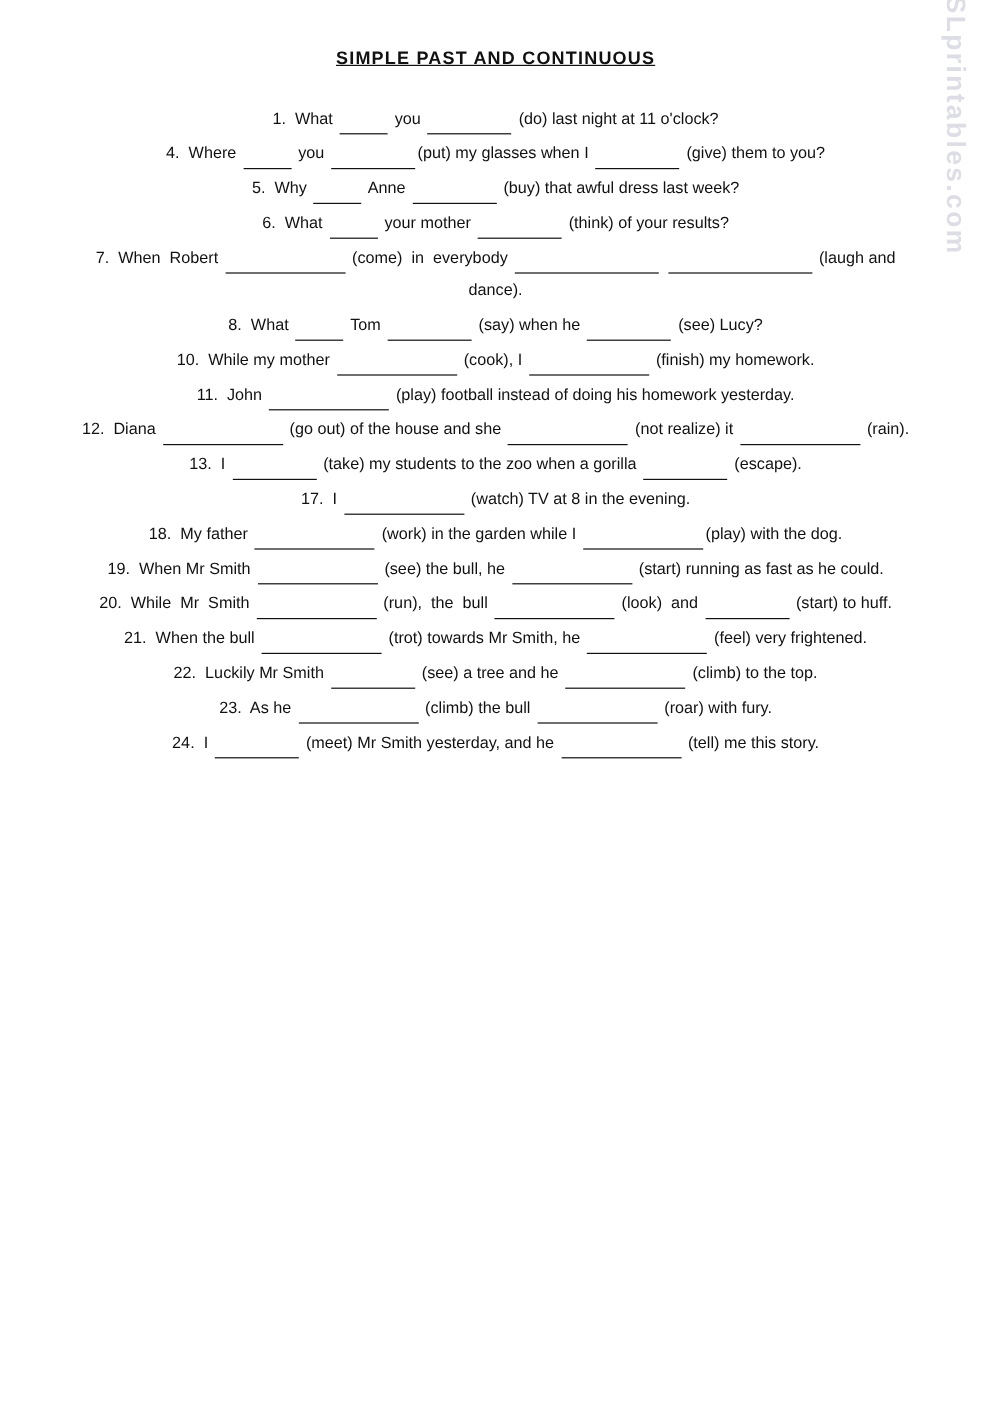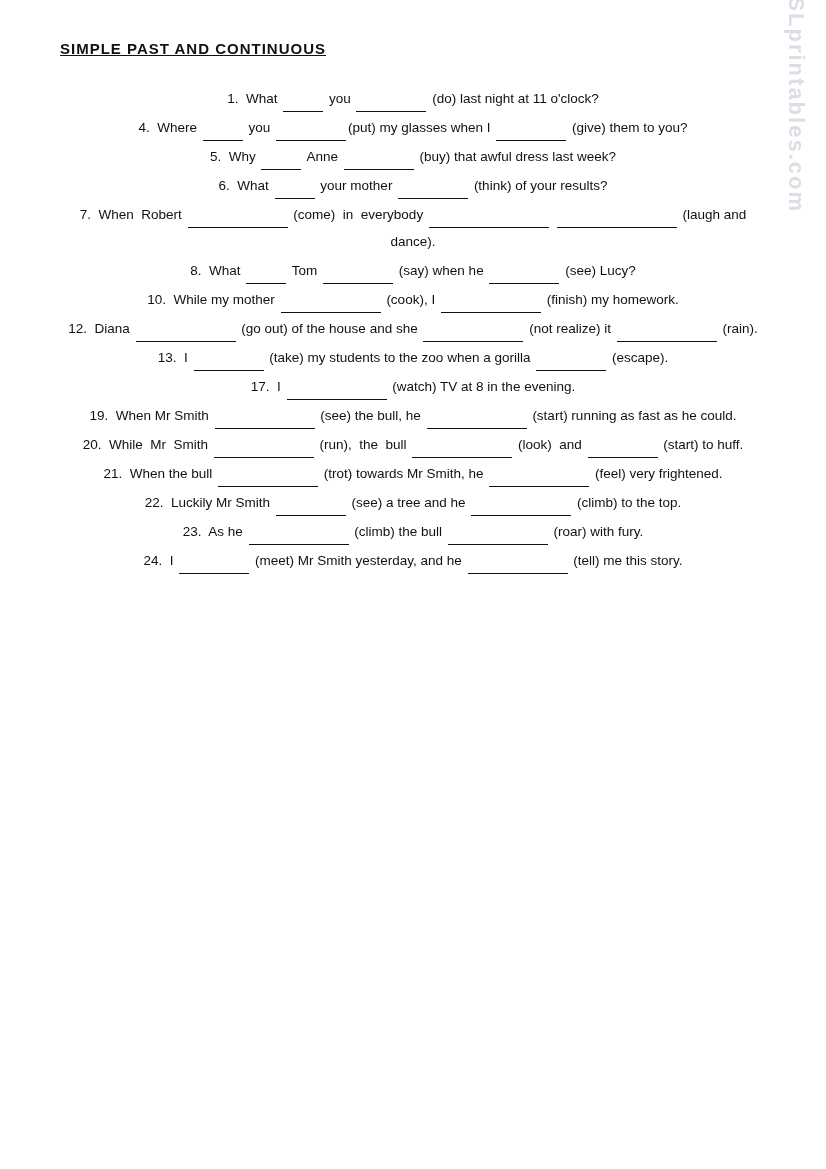--- a/index.html
+++ b/index.html
@@ -7,20 +7,21 @@
       background: #fff;
       font-family: Arial, sans-serif;
       font-size: 14px;
       color: #111;
       width: 826px;
       min-height: 1169px;
       padding: 40px 60px 40px 60px;
       position: relative;
     }
     h1 {
+      text-align: center;
       font-size: 15px;
       font-weight: bold;
       letter-spacing: 1px;
       margin-bottom: 28px;
       text-decoration: underline;
     }
     .exercise {
       line-height: 2.0;
       font-size: 13.5px;
     }
@@ -71,30 +72,32 @@
 
   <p class="line">6.&nbsp; What <span class="blank blank-sm"></span> your mother <span class="blank blank-md"></span> (think) of your results?</p>
 
   <p class="line">7.&nbsp; When &nbsp;Robert <span class="blank blank-lg"></span> (come) &nbsp;in &nbsp;everybody <span class="blank blank-xl"></span>&nbsp;<span class="blank blank-xl"></span> (laugh and dance).</p>
 
   <p class="line">8.&nbsp; What <span class="blank blank-sm"></span> Tom <span class="blank blank-md"></span> (say) when he <span class="blank blank-md"></span> (see) Lucy?</p>
 
 
   <p class="line">10.&nbsp; While my mother <span class="blank blank-lg"></span> (cook), I <span class="blank blank-lg"></span> (finish) my homework.</p>
 
+  <p class="line">11.&nbsp; John <span class="blank blank-lg"></span> (play) football instead of doing his homework yesterday.</p>
 
   <p class="line">12.&nbsp; Diana <span class="blank blank-lg"></span> (go out) of the house and she <span class="blank blank-lg"></span> (not realize) it <span class="blank blank-lg"></span> (rain).</p>
 
   <p class="line">13.&nbsp; I <span class="blank blank-md"></span> (take) my students to the zoo when a gorilla <span class="blank blank-md"></span> (escape).</p>
 
 
 
 
   <p class="line">17.&nbsp; I <span class="blank blank-lg"></span> (watch) TV at 8 in the evening.</p>
 
+  <p class="line">18.&nbsp; My father <span class="blank blank-lg"></span> (work) in the garden while I <span class="blank blank-lg"></span>(play) with the dog.</p>
 
   <p class="line">19.&nbsp; When Mr Smith <span class="blank blank-lg"></span> (see) the bull, he <span class="blank blank-lg"></span> (start) running as fast as he could.</p>
 
   <p class="line">20.&nbsp; While &nbsp;Mr &nbsp;Smith <span class="blank blank-lg"></span> (run), &nbsp;the &nbsp;bull <span class="blank blank-lg"></span> (look) &nbsp;and <span class="blank blank-md"></span> (start) to huff.</p>
 
   <p class="line">21.&nbsp; When the bull <span class="blank blank-lg"></span> (trot) towards Mr Smith, he <span class="blank blank-lg"></span> (feel) very frightened.</p>
 
   <p class="line">22.&nbsp; Luckily Mr Smith <span class="blank blank-md"></span> (see) a tree and he <span class="blank blank-lg"></span> (climb) to the top.</p>
 
   <p class="line">23.&nbsp; As he <span class="blank blank-lg"></span> (climb) the bull <span class="blank blank-lg"></span> (roar) with fury.</p>

